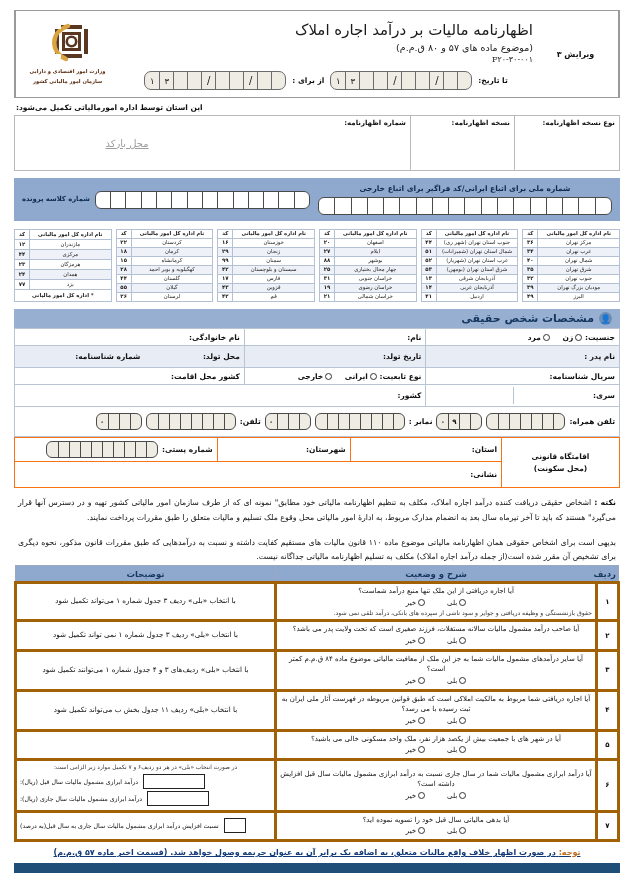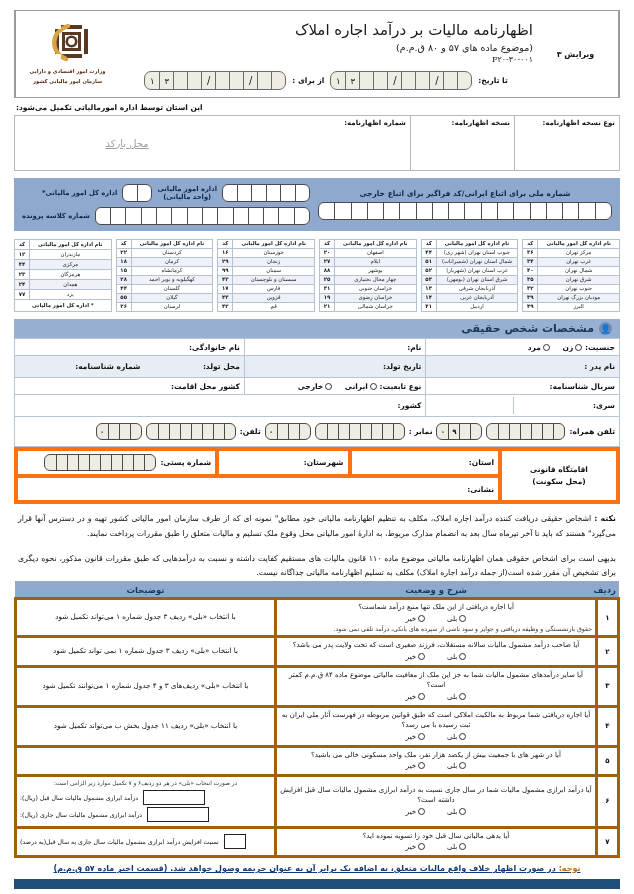--- a/index.html
+++ b/index.html
@@ -92,21 +92,21 @@
   .opt { font-weight: bold; margin-left: 10px; white-space: nowrap; }
 
   
   .phone-line { display: flex; align-items: center; gap: 4px; flex-wrap: nowrap; }
   .pgrp { display: flex; border: 1px solid #4a4a4a; border-radius: 6px; overflow: hidden; background: #efece4; }
   .pgrp .c { width: 11px; height: 15px; border-left: 1px solid #4a4a4a; font-size: 7px; display: flex; align-items: center; justify-content: center; }
   .pgrp .c:last-child { border-left: none; }
 
   
   .post-tbl { width: 100%; border-collapse: collapse; }
-  .post-tbl td { border: 4px solid #f97316; font-size: 7.5px; font-weight: bold; color: #111; padding: 3px 4px; vertical-align: middle; }
+  .post-tbl td { border: 1px solid #f97316; font-size: 7.5px; font-weight: bold; color: #111; padding: 3px 4px; vertical-align: middle; }
   .legal-cell { width: 118px; text-align: center; font-size: 8px; line-height: 1.5; }
 
   
   .note { font-size: 7.8px; color: #111; line-height: 1.9; text-align: justify; margin: 8px 4px 0; }
   .note b { font-weight: bold; }
   .note2 { margin-top: 10px; }
 
   
   .secA { font-size: 9.5px; font-weight: bold; color: #111; margin: 8px 4px 3px; }
   .qtbl { width: 100%; border-collapse: collapse; table-layout: fixed; }
@@ -224,39 +224,20 @@
           <div class="cell"></div>
           <div class="cell"></div>
           <div class="cell"></div>
           <div class="cell"></div>
           <div class="cell"></div>
           <div class="cell"></div>
         </div>
     </div>
     <div class="band-left">
       <div class="bl-row">
-        <div class="cellrow w-office" id="office-row">
-            <div class="cell"></div>
-            <div class="cell"></div>
-            <div class="cell"></div>
-            <div class="cell"></div>
-            <div class="cell"></div>
-            <div class="cell"></div>
-          </div>
-        <div class="bl-lbl">
-          <div>اداره امور مالیاتی</div>
-          <div>(واحد مالیاتی)</div>
-        </div>
-        <div class="cellrow small" id="admin-row-cells">
-            <div class="cell"></div>
-            <div class="cell"></div>
-          </div>
-        <div class="bl-lbl">اداره کل امور مالیاتی*</div>
-      </div>
-      <div class="bl-row">
         <div class="cellrow" id="file-row" style="flex:1">
             <div class="cell"></div>
             <div class="cell"></div>
             <div class="cell"></div>
             <div class="cell"></div>
             <div class="cell"></div>
             <div class="cell"></div>
             <div class="cell"></div>
             <div class="cell"></div>
             <div class="cell"></div>

